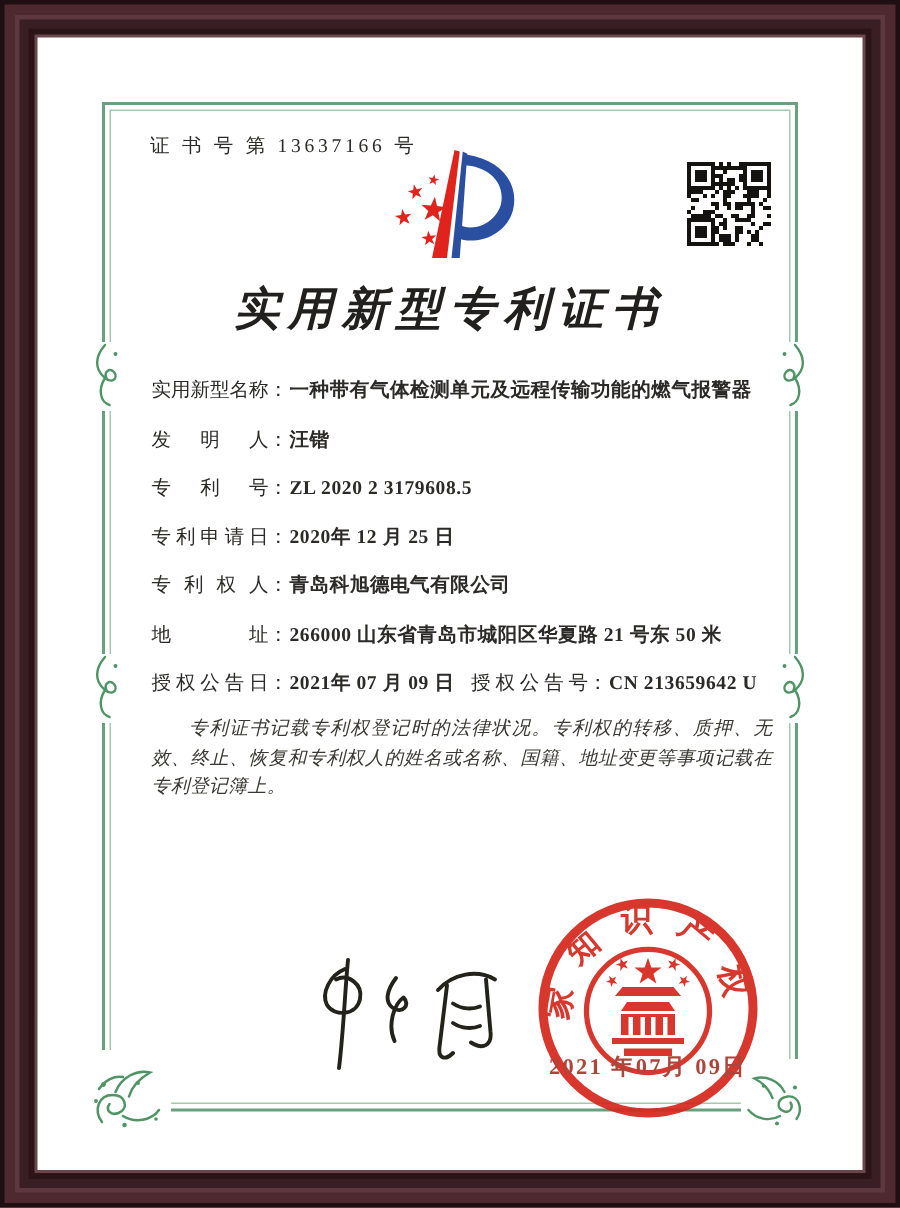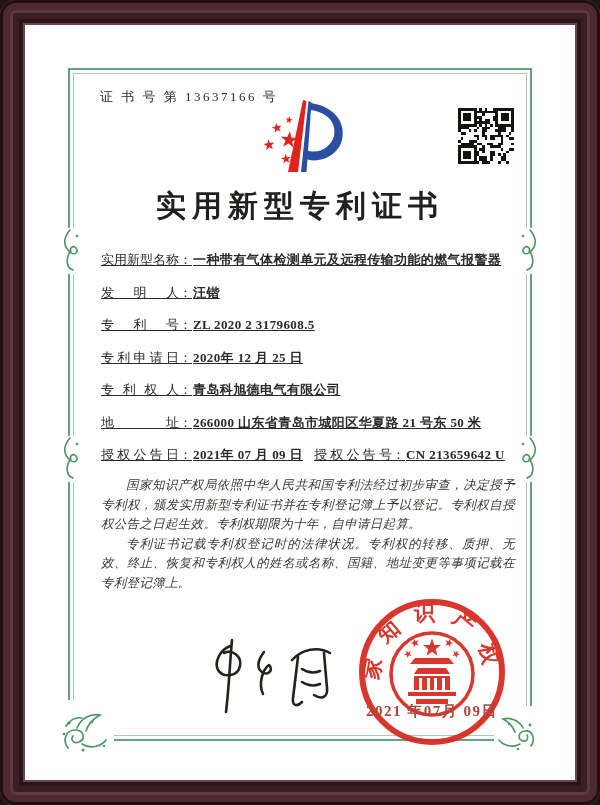--- a/index.html
+++ b/index.html
@@ -6,31 +6,31 @@
   body{width:600px;height:805px;overflow:hidden;background:#241316;
        font-family:"Liberation Serif","DejaVu Serif",serif;}
   .page{position:relative;width:600px;height:805px;background:#fff;
     box-shadow:
       inset 0 0 0 3px #1f0f12,
       inset 0 0 0 10px #4e2a30,
       inset 0 0 0 13px #5d383e,
       inset 0 0 0 19px #391f24,
       inset 0 0 0 23px #2a1417,
       inset 0 0 0 25px #6b474d,
-      inset 0 0 0 28px #ffffff; border-radius: 16px;}
+      inset 0 0 0 28px #ffffff;}
   .green-border{position:absolute;left:68px;top:68px;right:68px;bottom:64px;
     border:2px solid #69a07e;}
   .green-border-inner{position:absolute;inset:3px;border:1px solid #a5c9b0;}
   .abs{position:absolute;}
   .cert-no{left:100px;top:88px;font-size:13px;letter-spacing:2.5px;color:#2b2a28;}
   .title{left:0;top:186px;width:100%;text-align:center;font-size:30px;font-weight:700;
-    letter-spacing:6px;color:#22201e;}
+    letter-spacing:6px;color:#22201e;font-style:italic;}
   .fields{left:101px;top:250px;width:416px;display:flex;flex-direction:column;gap:13.5px;
     font-size:13px;color:#2b2a28;}
-  .frow{display:flex;align-items:flex-start;line-height:19px;text-decoration:underline;}
+  .frow{display:flex;align-items:flex-start;line-height:19px;}
   .flabel{display:inline-block;width:78px;text-align:justify;text-align-last:justify;
     flex:none;font-weight:500;}
   .fcolon{display:inline-block;width:14px;flex:none;font-weight:500;}
   .fvalue{font-weight:600;letter-spacing:0.4px;text-align:right;}
   .g2{margin-left:11px;display:flex;}
   .body-text{left:101px;top:476px;width:414px;font-size:12.5px;line-height:19.5px;
     color:#3a3833;font-style:italic;text-align:justify;letter-spacing:0.3px;}
   .body-text p{margin:0;text-indent:2em;}
   .director{left:101px;top:658px;font-family:"Liberation Sans","DejaVu Sans",sans-serif;
     font-size:14px;font-weight:600;color:#2b2a28;line-height:27px;}
@@ -294,21 +294,20 @@
         <span class="fvalue">2021年 07 月 09 日</span>
       <span class="g2">
         <span class="flabel">授权公告号</span>
           <span class="fcolon">：</span>
           <span class="fvalue">CN 213659642 U</span>
       </span>
     </div>
   </div>
 
   <div class="abs body-text">
-    <p>国家知识产权局依照中华人民共和国专利法经过初步审查，决定授予专利权，颁发实用新型专利证书并在专利登记簿上予以登记。专利权自授权公告之日起生效。专利权期限为十年，自申请日起算。</p>
     <p>专利证书记载专利权登记时的法律状况。专利权的转移、质押、无效、终止、恢复和专利权人的姓名或名称、国籍、地址变更等事项记载在专利登记簿上。</p>
   </div>
 
 
   <svg class="abs sig" width="150" height="85" viewBox="0 0 150 85">
     <g fill="none" stroke="#23231c" stroke-width="2.6" stroke-linecap="round" stroke-linejoin="round">
       <path d="M34,10 C24,14 18,26 22,34 C27,42 42,41 44,30 C46,20 36,13 28,17"></path>
       <path d="M36,4 C34,24 33,52 30,76"></path>
       <path d="M68,16 C62,24 60,32 66,36 C72,40 78,34 73,29 C67,33 62,47 67,58"></path>
       <path d="M96,24 C106,13 122,10 134,17"></path>

